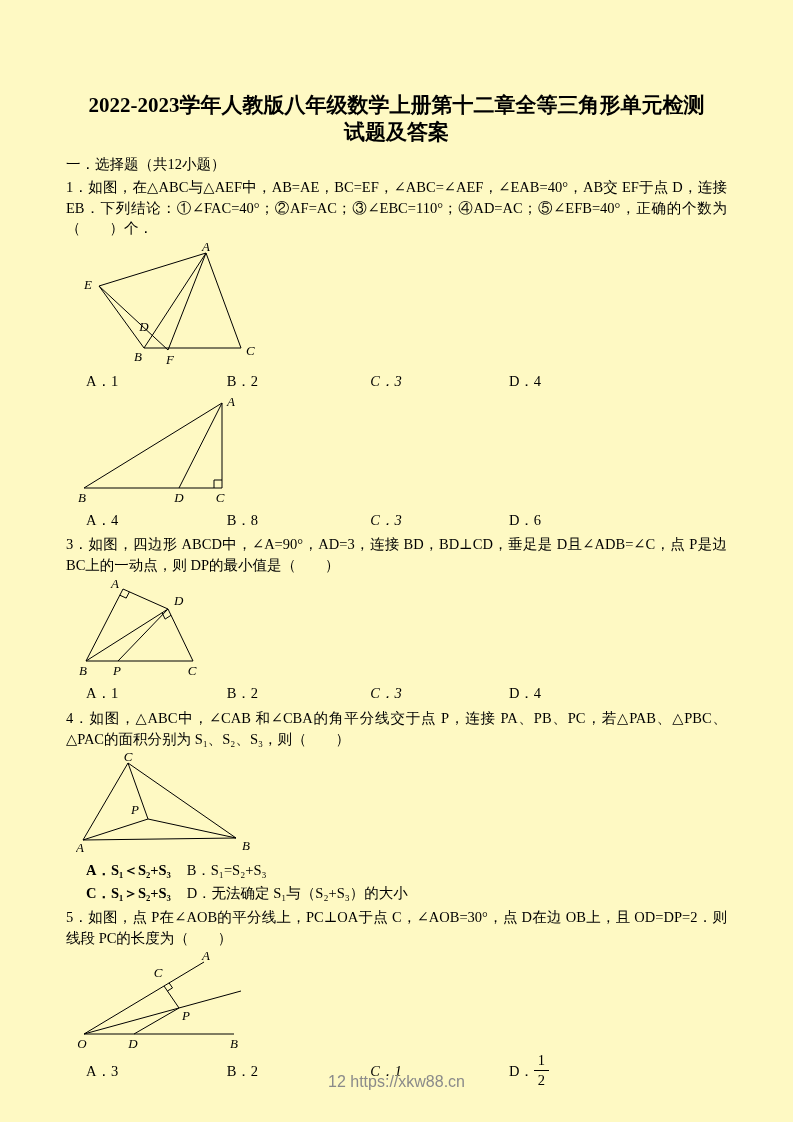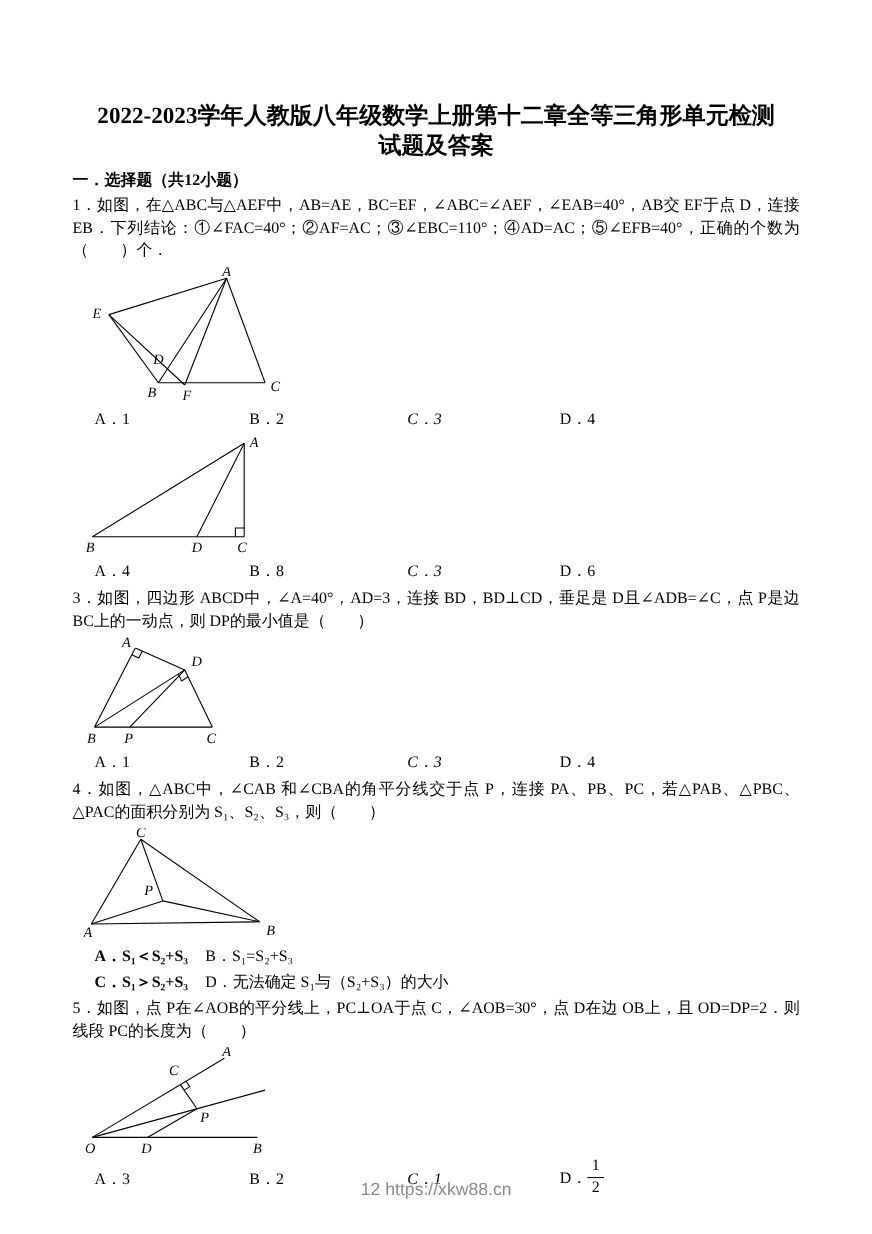--- a/index.html
+++ b/index.html
@@ -1,24 +1,24 @@
 <!DOCTYPE html>
 <html><head>
 <meta charset="utf-8">
 <style>
   * { box-sizing: border-box; }
   html,body { margin:0; padding:0; background:#e8e8e8; }
   .page {
-    width:793px; height:1122px; margin:0 auto; background:#ffffff;
+    width:793px; height:1122px; margin:0 auto; background:#fef9c3;
     font-family:"Liberation Serif","DejaVu Serif",serif;
     color:#000; font-size:14.5px; line-height:1.42;
     position:relative; padding:92px 66px 32px 66px; overflow:hidden;
   }
   .title { text-align:center; font-weight:bold; font-size:21px; line-height:1.28; }
-  .section-heading { font-weight:bold; margin-top:8px; }
+  .section-heading { font-weight:normal; margin-top:8px; }
   .qtext { margin-top:3px; text-align:justify; }
   .figure-wrap { margin:4px 0 2px 10px; }
   svg { display:block; }
   svg line, svg polyline { stroke:#000; stroke-width:1; fill:none; }
   .lbl { font-family:"Liberation Serif","DejaVu Serif",serif; font-style:italic; font-size:13px; fill:#000; }
   .options { padding-left:20px; margin:4px 0 4px 0; white-space:nowrap; }
   .options .opt { display:inline-block; }
   .w137 { width:137px; } .w140 { width:140px; } .w135 { width:135px;font-style:italic; } .w97 { width:97px;font-weight:bold; }
   .frac { display:inline-block; text-align:center; vertical-align:middle; font-size:14.5px; line-height:1.15; margin-top:-4px; }
   .frac .num { display:block; border-bottom:1px solid #000; padding:0 4px 1px 4px; }
@@ -84,21 +84,21 @@
     </div>
     <div class="options">
       <span class="opt w137">A．4</span>
       <span class="opt w140">B．8</span>
       <span class="opt w135">C．3</span>
       <span class="opt">D．6</span>
     </div>
   </div>
 
   <div>
-    <div class="qtext">3．如图，四边形 ABCD中，∠A=40°，AD=3，连接 BD，BD⊥CD，垂足是 D且∠ADB=∠C，点 P是边 BC上的一动点，则 DP的最小值是（　　）</div>
+    <div class="qtext">3．如图，四边形 ABCD中，∠A=90°，AD=3，连接 BD，BD⊥CD，垂足是 D且∠ADB=∠C，点 P是边 BC上的一动点，则 DP的最小值是（　　）</div>
     <div class="figure-wrap">
       <svg width="140" height="100" viewBox="0 0 140 100">
         <g>
           <line x1="47" y1="10" x2="10" y2="82"></line>
           <line x1="47" y1="10" x2="92" y2="30"></line>
           <line x1="10" y1="82" x2="92" y2="30"></line>
           <line x1="92" y1="30" x2="117" y2="82"></line>
           <line x1="10" y1="82" x2="117" y2="82"></line>
           <line x1="92" y1="30" x2="42" y2="82"></line>
           <polyline points="43.8,16.2 50.2,19.1 53.4,12.9"></polyline>

